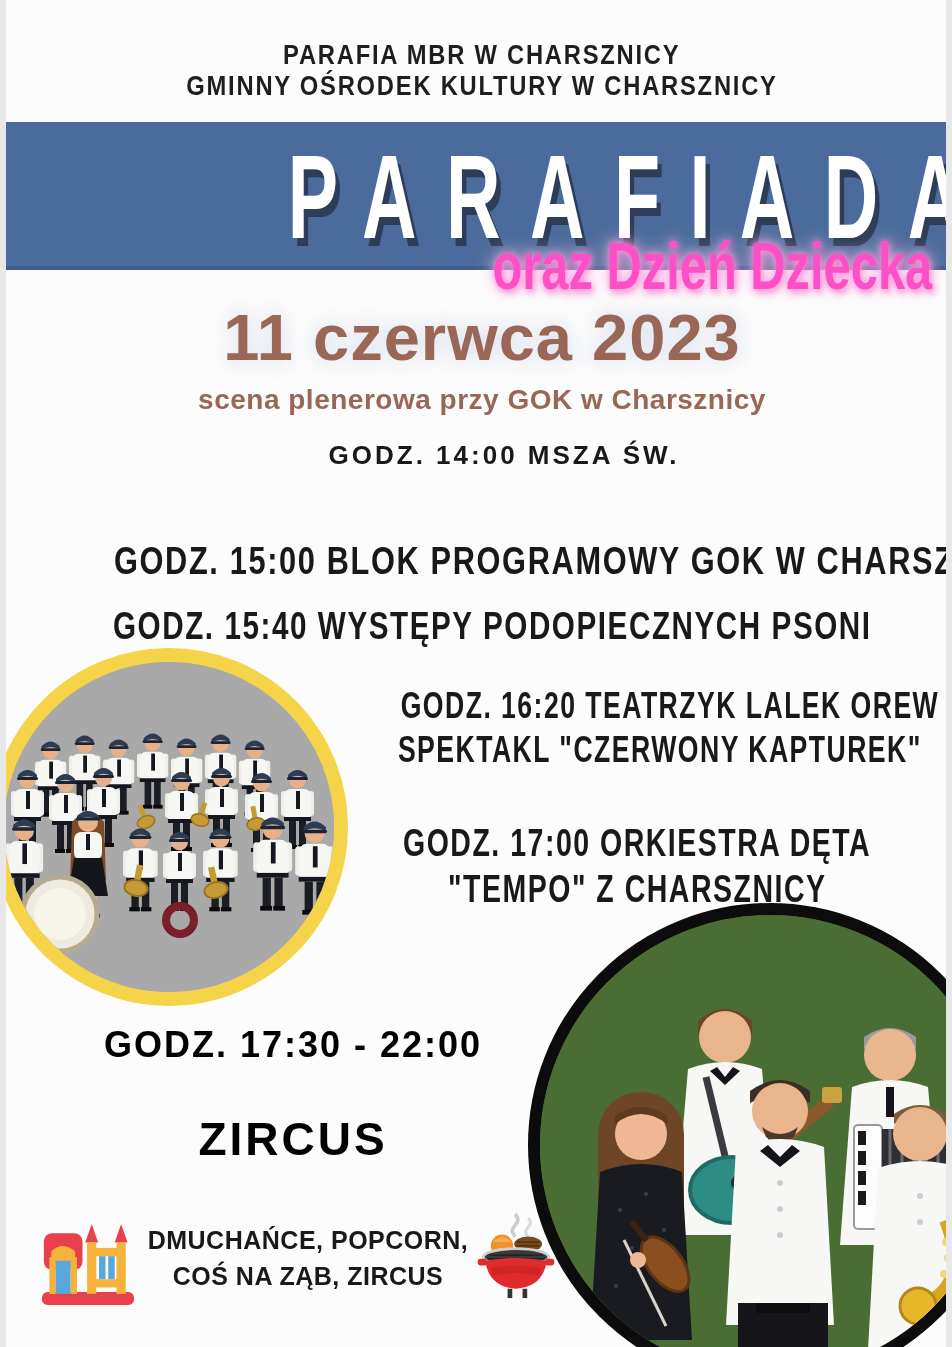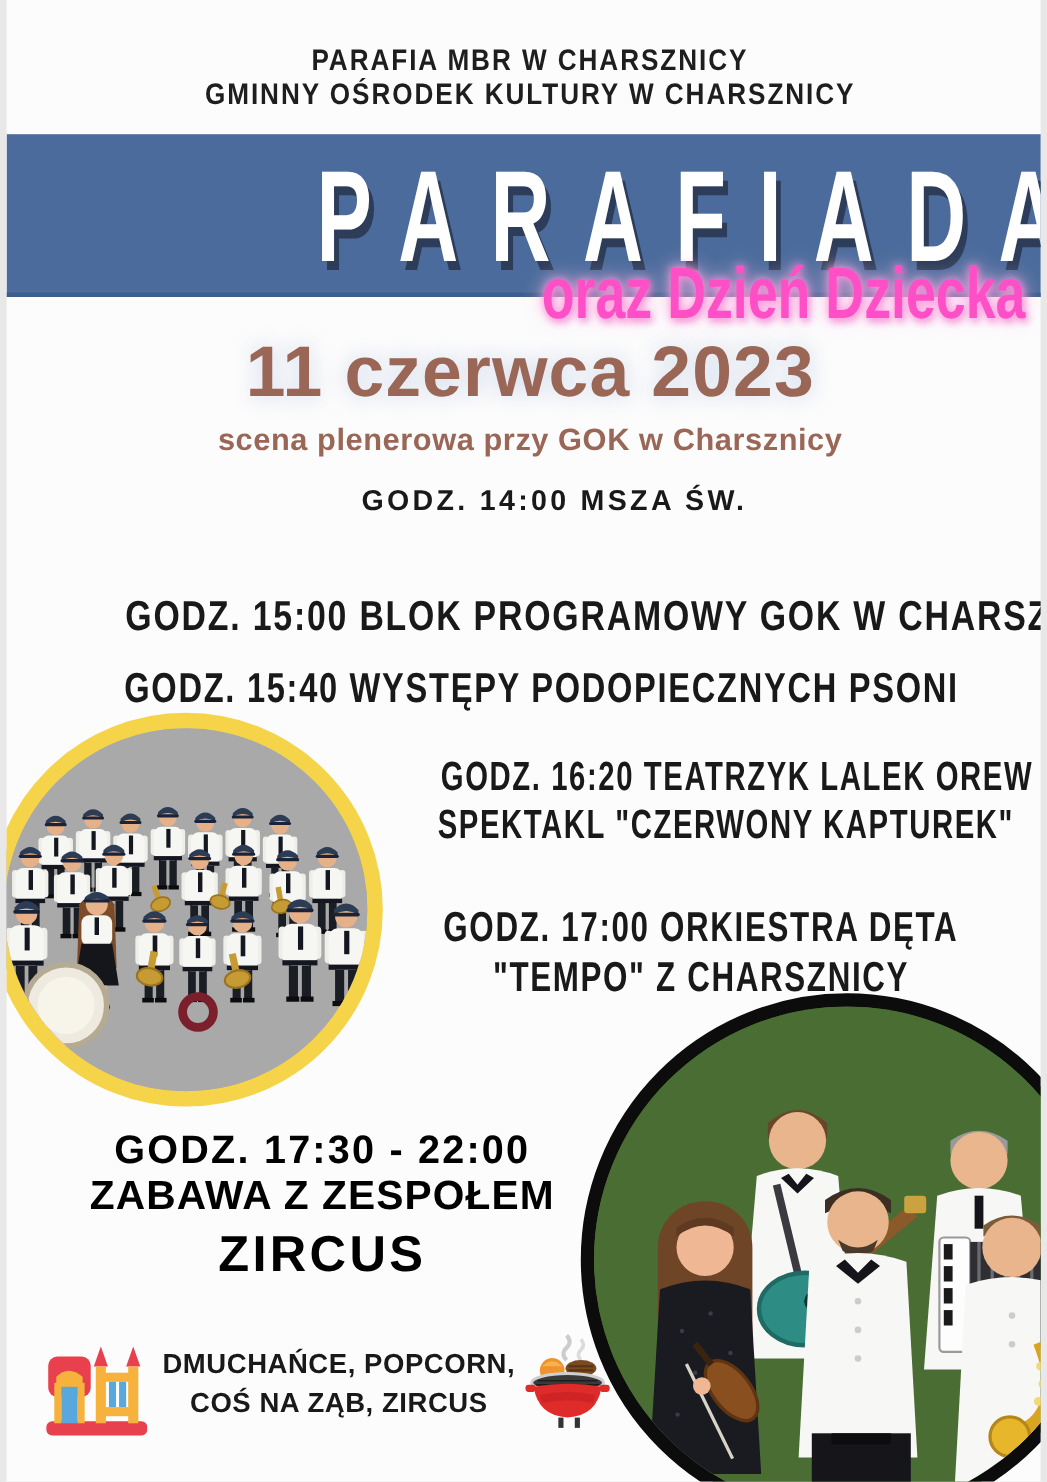--- a/index.html
+++ b/index.html
@@ -244,21 +244,20 @@
         <path d="M88 120 C104 160 98 190 70 202" fill="none" stroke="#d9a41f" stroke-width="14"></path>
         <circle cx="60" cy="206" r="18" fill="#e7b62a" stroke="#b5871a" stroke-width="3"></circle>
         <circle cx="88" cy="142" r="4" fill="#f3d87a"></circle>
         <circle cx="90" cy="158" r="4" fill="#f3d87a"></circle>
         <circle cx="86" cy="174" r="4" fill="#f3d87a"></circle>
       </g>
     </svg>
   </div>
 
   <div id="ptime" class="block party">GODZ. 17:30 - 22:00</div>
-  <div id="pintro" class="block party">ZABAWA Z ZESPOŁEM</div>
   <div id="pband" class="block party">ZIRCUS</div>
 
   <svg class="castle" viewBox="0 0 100 95">
     <rect x="0" y="78" width="100" height="14" rx="6" fill="#e8414d"></rect>
     <rect x="2" y="14" width="42" height="40" rx="9" fill="#e8414d"></rect>
     <path d="M10 54 L10 34 Q22 22 36 34 L36 54 Z" fill="#f6b23d"></path>
     <rect x="8" y="40" width="7" height="40" fill="#f6b23d"></rect>
     <rect x="31" y="40" width="7" height="40" fill="#f6b23d"></rect>
     <rect x="15" y="44" width="16" height="36" fill="#58a8dd"></rect>
     <polygon points="47,24 61,24 54,4" fill="#e8414d"></polygon>

